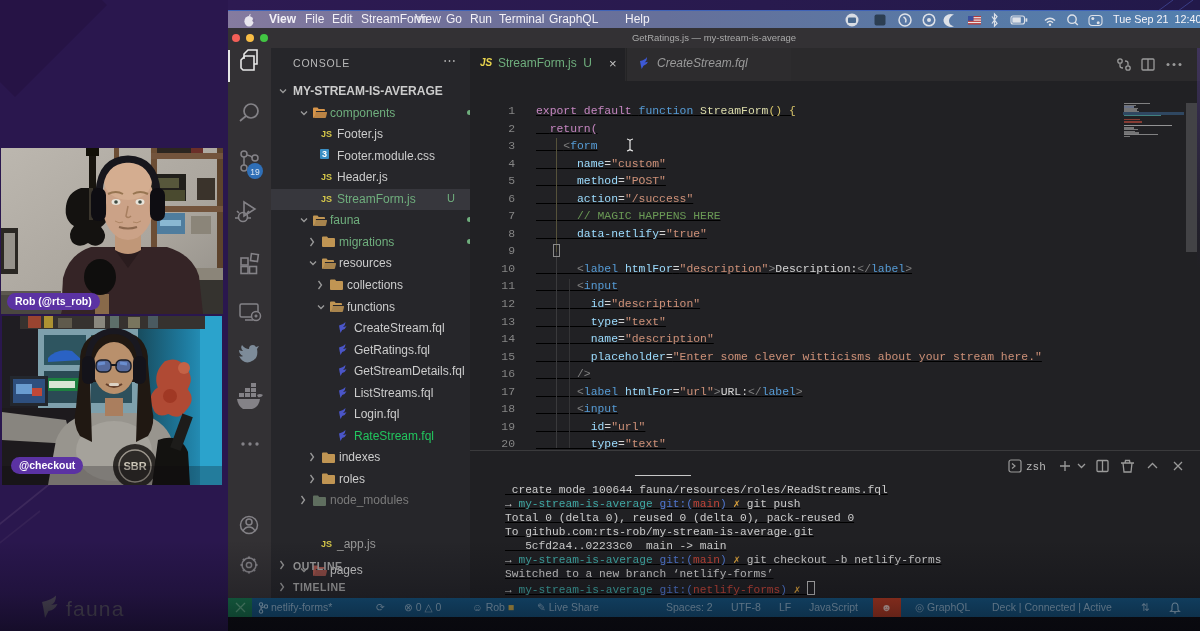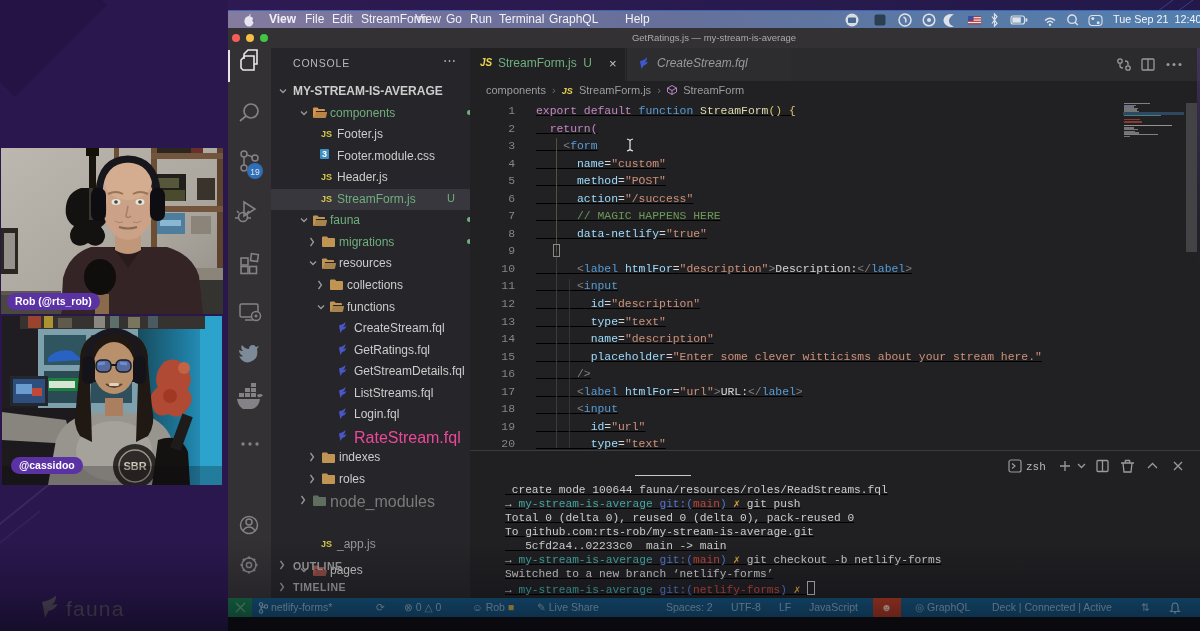--- a/index.html
+++ b/index.html
@@ -169,21 +169,21 @@
 
       <circle cx="133" cy="150" r="22" fill="#2d2a27"></circle>
       <circle cx="133" cy="150" r="16" fill="none" stroke="#b8b2a6" stroke-width="1.4" opacity="0.8"></circle>
       <text x="133" y="154" font-family="Liberation Sans" font-size="11" font-weight="bold" fill="#ccc6b8" text-anchor="middle">SBR</text>
     </g>
 
     <path d="M156 124 Q178 116 186 136 L188 169 L150 169 Z" fill="#131210"></path>
     <rect x="174" y="98" width="11" height="36" fill="#1d1c1a" transform="rotate(20 179 116)"></rect>
     <rect y="150" width="220" height="19" fill="rgba(10,8,12,0.25)"></rect>
   </svg>
-  <div class="pill" style="left:11px;top:457px;">@cassidoo</div>
+  <div class="pill" style="left:11px;top:457px;">@checkout</div>
 
   <svg class="a" style="left:40px;top:594px;" width="110" height="28" viewBox="0 0 110 28">
     <path d="M2 8 Q12 5.5 16 1.5 Q16 9 11 11 L17.5 10 Q15 16 8.5 17 L5 24 Q3.5 14 2 8 Z" fill="#514b5c"></path>
     <text x="26" y="22" font-family="Liberation Sans" font-size="21" fill="#514b5c" letter-spacing="1.2">fauna</text>
   </svg>
 </div>
 
 <div class="a" style="left:228px;top:0;width:972px;height:11px;background:linear-gradient(90deg,#2d1a52 0%,#281a4e 55%,#22194a 100%);">
   <div class="a" style="left:0;top:9.5px;width:972px;height:1.5px;background:#3f63b8;"></div>
   <svg class="a" style="left:850px;top:0;" width="122" height="11">
@@ -430,21 +430,21 @@
         <span style="position:absolute;left:83px;top:3px;font-size:12px;color:#cccccc;"><svg style="position:absolute;left:-16px;top:1px;" width="11" height="12" viewBox="0 0 11 12">
             <path d="M1 3.5 Q5.5 2.5 7.5 0 Q7.5 3.5 5 5 L8.5 4.2 Q7.4 7.2 4.2 7.9 L2.5 11 Q1.5 7 1 3.5 Z" fill="#4a55c8"></path>
           </svg>ListStreams.fql</span>
       </div>
       <div style="position:absolute;left:0;top:323.25px;width:199px;height:21px;">
         <span style="position:absolute;left:83px;top:3px;font-size:12px;color:#cccccc;"><svg style="position:absolute;left:-16px;top:1px;" width="11" height="12" viewBox="0 0 11 12">
             <path d="M1 3.5 Q5.5 2.5 7.5 0 Q7.5 3.5 5 5 L8.5 4.2 Q7.4 7.2 4.2 7.9 L2.5 11 Q1.5 7 1 3.5 Z" fill="#4a55c8"></path>
           </svg>Login.fql</span>
       </div>
       <div style="position:absolute;left:0;top:344.8px;width:199px;height:21px;">
-        <span style="position:absolute;left:83px;top:3px;font-size:16px;color:#ec4899;"><svg style="position:absolute;left:-16px;top:1px;" width="11" height="12" viewBox="0 0 11 12">
+        <span style="position:absolute;left:83px;top:3px;font-size:12px;color:#22c55e;"><svg style="position:absolute;left:-16px;top:1px;" width="11" height="12" viewBox="0 0 11 12">
             <path d="M1 3.5 Q5.5 2.5 7.5 0 Q7.5 3.5 5 5 L8.5 4.2 Q7.4 7.2 4.2 7.9 L2.5 11 Q1.5 7 1 3.5 Z" fill="#4a55c8"></path>
           </svg>RateStream.fql</span>
       </div>
       <div style="position:absolute;left:0;top:366.35px;width:199px;height:21px;">
         <svg style="position:absolute;left:38px;top:5px;" width="6" height="10">
           <path d="M1.5 1 L4.5 5 L1.5 9" stroke="#9a9a9a" stroke-width="1.3" fill="none"></path>
         </svg>
         <span style="position:absolute;left:68px;top:3px;font-size:12px;color:#cccccc;"><svg style="position:absolute;left:-17px;top:1.5px;" width="13" height="11" viewBox="0 0 13 11">
             <path d="M0 1.5 Q0 0.5 1 0.5 L5 0.5 L6.2 2 L12 2 Q13 2 13 3 L13 10 Q13 11 12 11 L1 11 Q0 11 0 10 Z" fill="#c09553"></path>
           </svg>indexes</span>
@@ -454,21 +454,21 @@
           <path d="M1.5 1 L4.5 5 L1.5 9" stroke="#9a9a9a" stroke-width="1.3" fill="none"></path>
         </svg>
         <span style="position:absolute;left:68px;top:3px;font-size:12px;color:#cccccc;"><svg style="position:absolute;left:-17px;top:1.5px;" width="13" height="11" viewBox="0 0 13 11">
             <path d="M0 1.5 Q0 0.5 1 0.5 L5 0.5 L6.2 2 L12 2 Q13 2 13 3 L13 10 Q13 11 12 11 L1 11 Q0 11 0 10 Z" fill="#c09553"></path>
           </svg>roles</span>
       </div>
       <div style="position:absolute;left:0;top:409.45px;width:199px;height:21px;">
         <svg style="position:absolute;left:29px;top:5px;" width="6" height="10">
           <path d="M1.5 1 L4.5 5 L1.5 9" stroke="#9a9a9a" stroke-width="1.3" fill="none"></path>
         </svg>
-        <span style="position:absolute;left:59px;top:3px;font-size:16px;color:#7a7a7a;"><svg style="position:absolute;left:-17px;top:1.5px;" width="13" height="11" viewBox="0 0 13 11">
+        <span style="position:absolute;left:59px;top:3px;font-size:12px;color:#7a7a7a;"><svg style="position:absolute;left:-17px;top:1.5px;" width="13" height="11" viewBox="0 0 13 11">
             <path d="M0 1.5 Q0 0.5 1 0.5 L5 0.5 L6.2 2 L12 2 Q13 2 13 3 L13 10 Q13 11 12 11 L1 11 Q0 11 0 10 Z" fill="#5f6e5f"></path>
           </svg>node_modules</span>
       </div>
       <div style="position:absolute;left:0;top:431px;width:199px;height:21px;margin-top:48px;">
         <svg style="position:absolute;left:29px;top:7px;" width="8" height="6">
           <path d="M1 1.5 L4 4.5 L7 1.5" stroke="#9a9a9a" stroke-width="1.3" fill="none"></path>
         </svg>
         <span style="position:absolute;left:59px;top:3px;font-size:12px;color:#cccccc;"><svg style="position:absolute;left:-17px;top:1.5px;" width="14" height="11" viewBox="0 0 14 11">
             <path d="M0 1.5 Q0 0.5 1 0.5 L4.5 0.5 L5.7 2 L11 2 Q12 2 12 3 L12 4 L3 4 L1.5 11 L1 11 Q0 11 0 10 Z" fill="#a0524a"></path>
             <path d="M2 5 L13.5 5 Q14.3 5 14 6 L13 10.2 Q12.8 11 12 11 L1.5 11 Z" fill="#a0524a" opacity="0.85"></path>
@@ -518,31 +518,20 @@
         <line x1="33" y1="2" x2="33" y2="13"></line>
       </g>
       <g fill="#9a9a9a">
         <circle cx="53" cy="7.5" r="1.5"></circle>
           <circle cx="59" cy="7.5" r="1.5"></circle>
           <circle cx="65" cy="7.5" r="1.5"></circle>
       </g>
     </svg>
   </div>
 
-  <div class="a" style="left:0;top:33px;width:730px;height:19px;background:#212124;font-size:11px;color:#9d9d9d;line-height:19px;">
-    <span style="margin-left:16px;">components</span>
-    <span style="color:#6a6a6a;">&nbsp;›&nbsp;</span>
-    <span style="color:#e8d44d;font-size:9px;font-weight:bold;font-style:italic;">JS</span>
-    <span>&nbsp;StreamForm.js</span>
-    <span style="color:#6a6a6a;">&nbsp;›&nbsp;</span>
-    <svg width="10" height="10" viewBox="0 0 10 10" style="vertical-align:-1px;">
-        <path d="M5 0.5 L9.5 3 L9.5 7 L5 9.5 L0.5 7 L0.5 3 Z M0.5 3 L5 5.5 L9.5 3 M5 5.5 L5 9.5" stroke="#b08bc0" fill="none" stroke-width="1"></path>
-      </svg>
-    <span>&nbsp;StreamForm</span>
-  </div>
 
   <div id="code" class="a mono" style="left:0;top:55px;width:730px;font-size:11.4px;line-height:17.55px;white-space:pre;"><div class="mrow"><span style="display:inline-block;width:45px;text-align:right;color:#858585;">1</span><span style="display:inline-block;width:21px;"></span><span style="color:#C586C0">export</span><span style="color:#d4d4d4"> </span><span style="color:#C586C0">default</span><span style="color:#d4d4d4"> </span><span style="color:#569CD6">function</span><span style="color:#d4d4d4"> </span><span style="color:#DCDCAA">StreamForm</span><span style="color:#d9c66a">() {</span></div><div class="mrow"><span style="display:inline-block;width:45px;text-align:right;color:#858585;">2</span><span style="display:inline-block;width:21px;"></span><span style="color:#d4d4d4">  </span><span style="color:#C586C0">return</span><span style="color:#C586C0">(</span></div><div class="mrow"><span style="display:inline-block;width:45px;text-align:right;color:#858585;">3</span><span style="display:inline-block;width:21px;"></span><span style="color:#d4d4d4">    </span><span style="color:#808080">&lt;</span><span style="color:#569CD6">form</span></div><div class="mrow"><span style="display:inline-block;width:45px;text-align:right;color:#858585;">4</span><span style="display:inline-block;width:21px;"></span><span style="color:#d4d4d4">      </span><span style="color:#9CDCFE">name</span><span style="color:#d4d4d4">=</span><span style="color:#CE9178">"custom"</span></div><div class="mrow"><span style="display:inline-block;width:45px;text-align:right;color:#858585;">5</span><span style="display:inline-block;width:21px;"></span><span style="color:#d4d4d4">      </span><span style="color:#9CDCFE">method</span><span style="color:#d4d4d4">=</span><span style="color:#CE9178">"POST"</span></div><div class="mrow"><span style="display:inline-block;width:45px;text-align:right;color:#858585;">6</span><span style="display:inline-block;width:21px;"></span><span style="color:#d4d4d4">      </span><span style="color:#9CDCFE">action</span><span style="color:#d4d4d4">=</span><span style="color:#CE9178">"/success"</span></div><div class="mrow"><span style="display:inline-block;width:45px;text-align:right;color:#858585;">7</span><span style="display:inline-block;width:21px;"></span><span style="color:#d4d4d4">      </span><span style="color:#6A9955">// MAGIC HAPPENS HERE</span></div><div class="mrow"><span style="display:inline-block;width:45px;text-align:right;color:#858585;">8</span><span style="display:inline-block;width:21px;"></span><span style="color:#d4d4d4">      </span><span style="color:#9CDCFE">data-netlify</span><span style="color:#d4d4d4">=</span><span style="color:#CE9178">"true"</span></div><div class="mrow"><span style="display:inline-block;width:45px;text-align:right;color:#858585;">9</span><span style="display:inline-block;width:21px;"></span></div><div class="mrow"><span style="display:inline-block;width:45px;text-align:right;color:#858585;">10</span><span style="display:inline-block;width:21px;"></span><span style="color:#d4d4d4">      </span><span style="color:#808080">&lt;</span><span style="color:#569CD6">label</span><span style="color:#d4d4d4"> </span><span style="color:#9CDCFE">htmlFor</span><span style="color:#d4d4d4">=</span><span style="color:#CE9178">"description"</span><span style="color:#808080">&gt;</span><span style="color:#d4d4d4">Description:</span><span style="color:#808080">&lt;/</span><span style="color:#569CD6">label</span><span style="color:#808080">&gt;</span></div><div class="mrow"><span style="display:inline-block;width:45px;text-align:right;color:#858585;">11</span><span style="display:inline-block;width:21px;"></span><span style="color:#d4d4d4">      </span><span style="color:#808080">&lt;</span><span style="color:#569CD6">input</span></div><div class="mrow"><span style="display:inline-block;width:45px;text-align:right;color:#858585;">12</span><span style="display:inline-block;width:21px;"></span><span style="color:#d4d4d4">        </span><span style="color:#9CDCFE">id</span><span style="color:#d4d4d4">=</span><span style="color:#CE9178">"description"</span></div><div class="mrow"><span style="display:inline-block;width:45px;text-align:right;color:#858585;">13</span><span style="display:inline-block;width:21px;"></span><span style="color:#d4d4d4">        </span><span style="color:#9CDCFE">type</span><span style="color:#d4d4d4">=</span><span style="color:#CE9178">"text"</span></div><div class="mrow"><span style="display:inline-block;width:45px;text-align:right;color:#858585;">14</span><span style="display:inline-block;width:21px;"></span><span style="color:#d4d4d4">        </span><span style="color:#9CDCFE">name</span><span style="color:#d4d4d4">=</span><span style="color:#CE9178">"description"</span></div><div class="mrow"><span style="display:inline-block;width:45px;text-align:right;color:#858585;">15</span><span style="display:inline-block;width:21px;"></span><span style="color:#d4d4d4">        </span><span style="color:#9CDCFE">placeholder</span><span style="color:#d4d4d4">=</span><span style="color:#CE9178">"Enter some clever witticisms about your stream here."</span></div><div class="mrow"><span style="display:inline-block;width:45px;text-align:right;color:#858585;">16</span><span style="display:inline-block;width:21px;"></span><span style="color:#d4d4d4">      </span><span style="color:#808080">/&gt;</span></div><div class="mrow"><span style="display:inline-block;width:45px;text-align:right;color:#858585;">17</span><span style="display:inline-block;width:21px;"></span><span style="color:#d4d4d4">      </span><span style="color:#808080">&lt;</span><span style="color:#569CD6">label</span><span style="color:#d4d4d4"> </span><span style="color:#9CDCFE">htmlFor</span><span style="color:#d4d4d4">=</span><span style="color:#CE9178">"url"</span><span style="color:#808080">&gt;</span><span style="color:#d4d4d4">URL:</span><span style="color:#808080">&lt;/</span><span style="color:#569CD6">label</span><span style="color:#808080">&gt;</span></div><div class="mrow"><span style="display:inline-block;width:45px;text-align:right;color:#858585;">18</span><span style="display:inline-block;width:21px;"></span><span style="color:#d4d4d4">      </span><span style="color:#808080">&lt;</span><span style="color:#569CD6">input</span></div><div class="mrow"><span style="display:inline-block;width:45px;text-align:right;color:#858585;">19</span><span style="display:inline-block;width:21px;"></span><span style="color:#d4d4d4">        </span><span style="color:#9CDCFE">id</span><span style="color:#d4d4d4">=</span><span style="color:#CE9178">"url"</span></div><div class="mrow"><span style="display:inline-block;width:45px;text-align:right;color:#858585;">20</span><span style="display:inline-block;width:21px;"></span><span style="color:#d4d4d4">        </span><span style="color:#9CDCFE">type</span><span style="color:#d4d4d4">=</span><span style="color:#CE9178">"text"</span></div></div>
 
   <div class="a" style="left:86px;top:90px;width:1px;height:114px;background:#56523a;"></div>
   <div class="a" style="left:86px;top:204px;width:1px;height:196px;background:#3a3a3c;"></div>
   <div class="a" style="left:99px;top:231px;width:1px;height:169px;background:#343436;"></div>
   <div class="a" style="left:83px;top:196px;width:7px;height:13px;border:1px solid #8a8a8a;box-sizing:border-box;"></div>
 
   <svg class="a" style="left:155px;top:90px;" width="10" height="14" viewBox="0 0 10 14">
     <path d="M2 1 Q4 1.5 5 2.5 Q6 1.5 8 1 M5 2.5 L5 11.5 M2 13 Q4 12.5 5 11.5 Q6 12.5 8 13" stroke="#e8e8e8" stroke-width="1.2" fill="none"></path>

